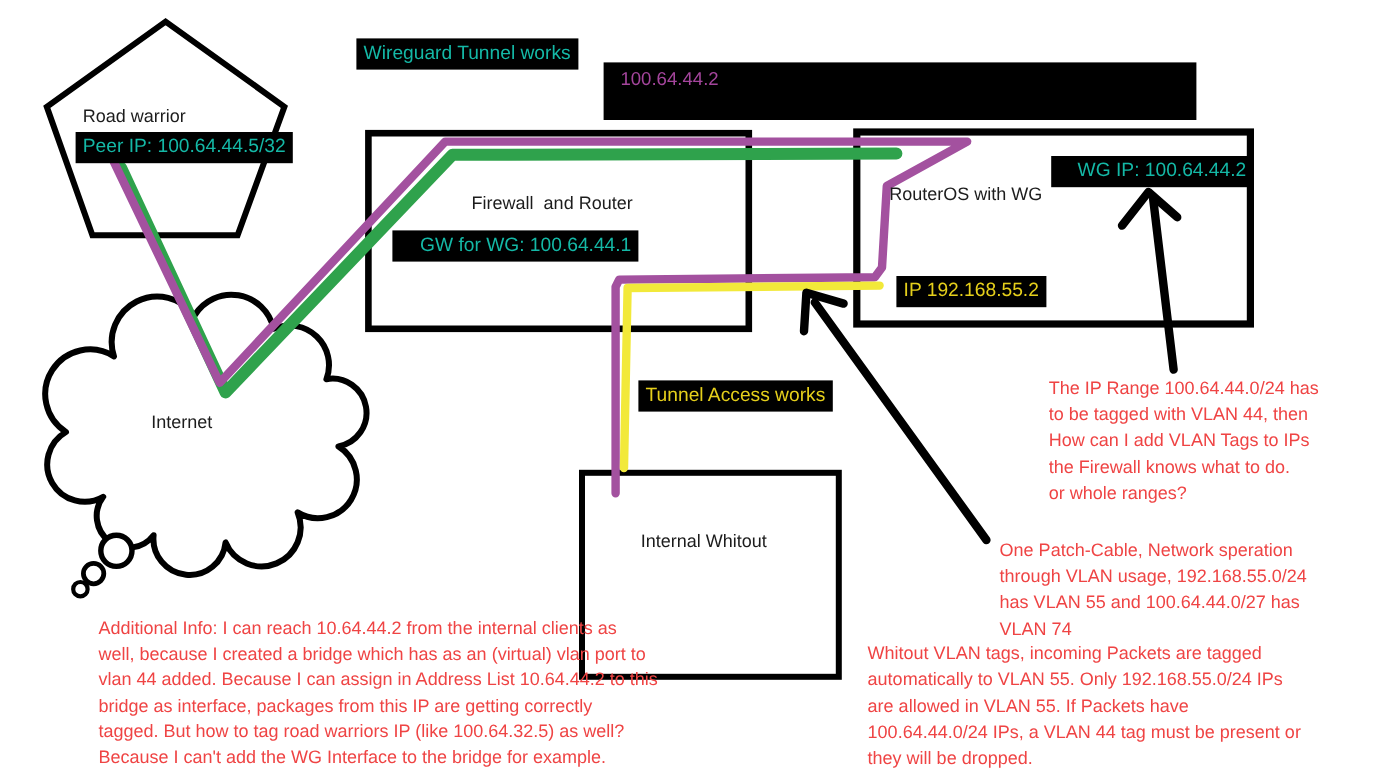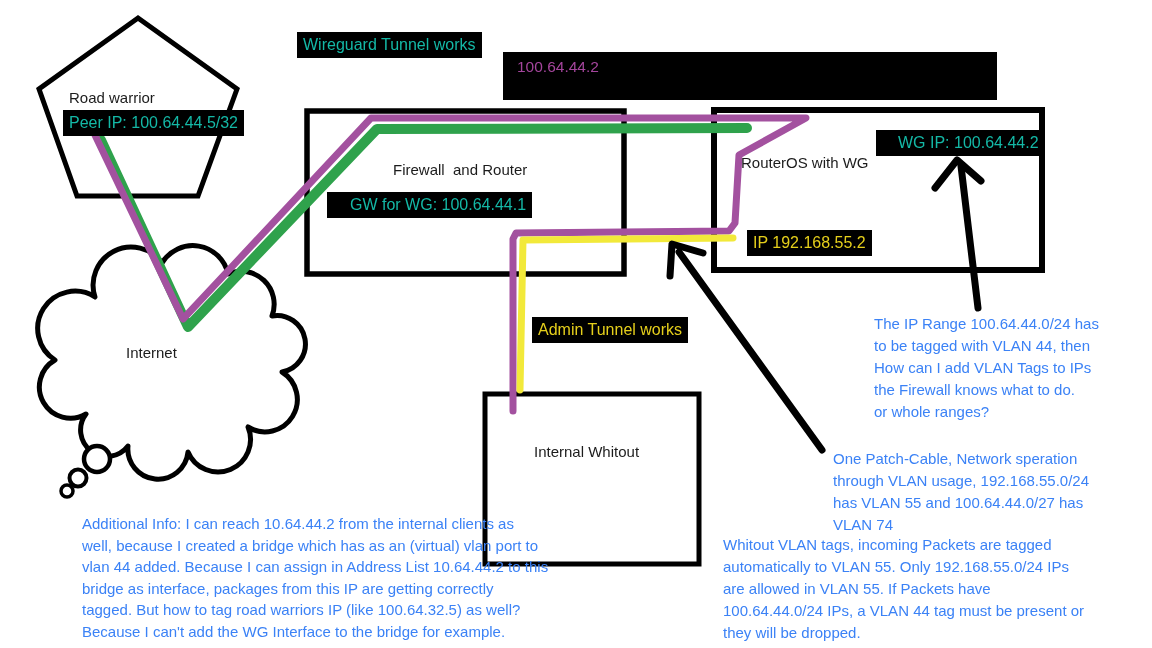--- a/index.html
+++ b/index.html
@@ -4,21 +4,21 @@
 <style>
   html,body{margin:0;padding:0;background:#fff;}
   #stage{position:relative;width:1152px;height:648px;background:#ffffff;overflow:hidden;
          font-family:"Liberation Sans",sans-serif;color:#1c1c1c;}
   #shapes{position:absolute;left:0;top:0;}
   .title{position:absolute;font-size:15px;color:#1c1c1c;white-space:pre;}
   .tag{position:absolute;background:#000;padding:3px 6px;font-size:16px;white-space:nowrap;line-height:20px;}
   .yg{color:#14b8a6;}
   .yl{color:#e5cf1b;}
   .mg{color:#a4459c;}
-  .para{position:absolute;font-size:15px;line-height:22px;color:#3b82f6;}
+  .para{position:absolute;font-size:15px;line-height:22px;color:#ef4444;}
   .para div{white-space:pre;}
   #additional-info{line-height:21.6px;}
   #issue-tag{position:absolute;left:503px;top:52px;width:494px;height:48px;background:#000;
              font-size:15.5px;line-height:23px;padding:3px 0 0 14px;box-sizing:border-box;}
 </style>
 </head>
 <body>
 
 <div id="stage">
 
@@ -58,21 +58,21 @@
   <div class="title" style="left:534px;top:443px;">Internal Whitout</div>
 
   <div class="tag yg" style="left:63px;top:110px;">Peer IP: 100.64.44.5/32</div>
   <div class="tag yg" style="left:297px;top:32px;">Wireguard Tunnel works</div>
   <div id="issue-tag" class="mg">
     <div>100.64.44.2</div>
   </div>
   <div class="tag yg" style="left:327px;top:192px;padding-left:23px;">GW for WG: 100.64.44.1</div>
   <div class="tag yg" style="left:876px;top:130px;padding-left:22px;">WG IP: 100.64.44.2</div>
   <div class="tag yl" style="left:747px;top:230px;text-align:center;">IP 192.168.55.2</div>
-  <div class="tag yl" style="left:532px;top:317px;">Admin Tunnel works</div>
+  <div class="tag yl" style="left:532px;top:317px;">Tunnel Access works</div>
 
   <div class="para" style="left:874px;top:313px;" id="vlan-question">
     <div>The IP Range 100.64.44.0/24 has</div>
     <div>to be tagged with VLAN 44, then</div>
     <div>How can I add VLAN Tags to IPs</div>
     <div>the Firewall knows what to do.</div>
     <div>or whole ranges?</div>
   </div>
 
   <div class="para" style="left:833px;top:448px;" id="patch-cable">

